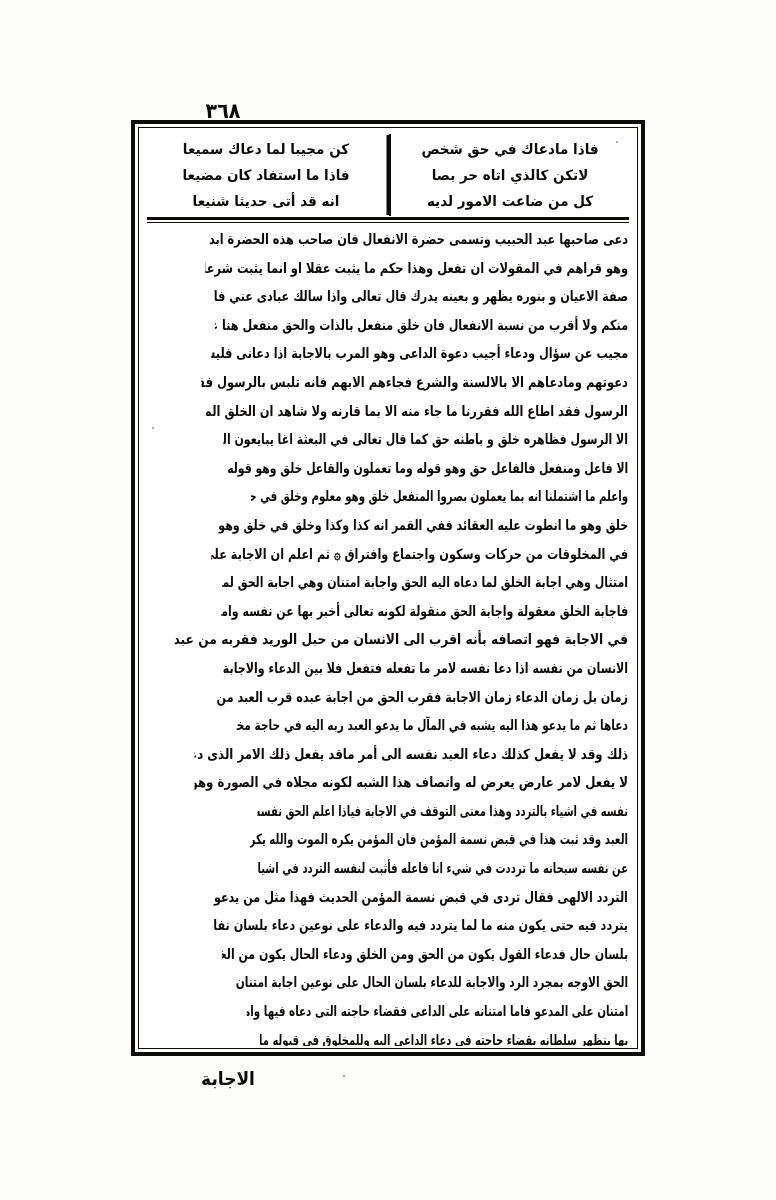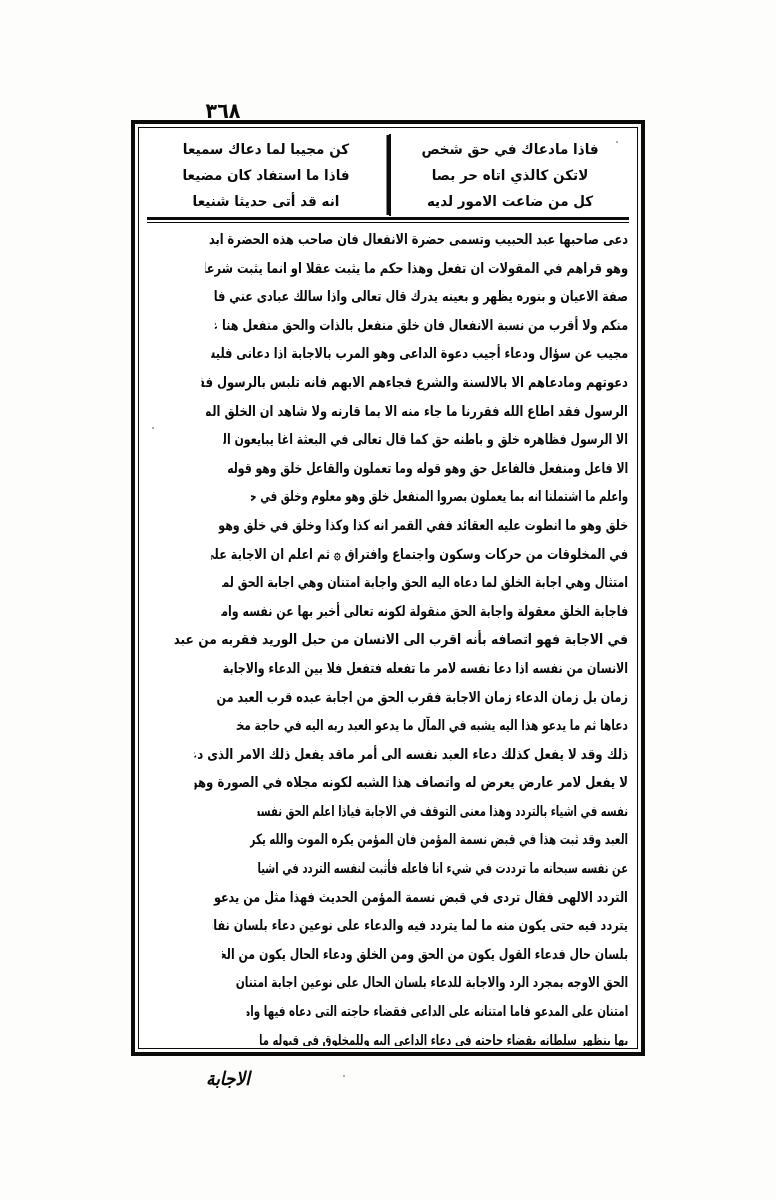--- a/index.html
+++ b/index.html
@@ -134,21 +134,20 @@
   }
 
   
   .catchword {
     position: absolute;
     top: 1068px;
     left: 168px;
     width: 120px;
     text-align: center;
     direction: rtl;
-    font-style: italic;
   }
   .catchword span {
     font-family: "DejaVu Sans", sans-serif;
     font-size: 17px;
     font-weight: 700;
     color: #0c0a08;
     transform: scaleY(1.1);
     display: inline-block;
   }
 

